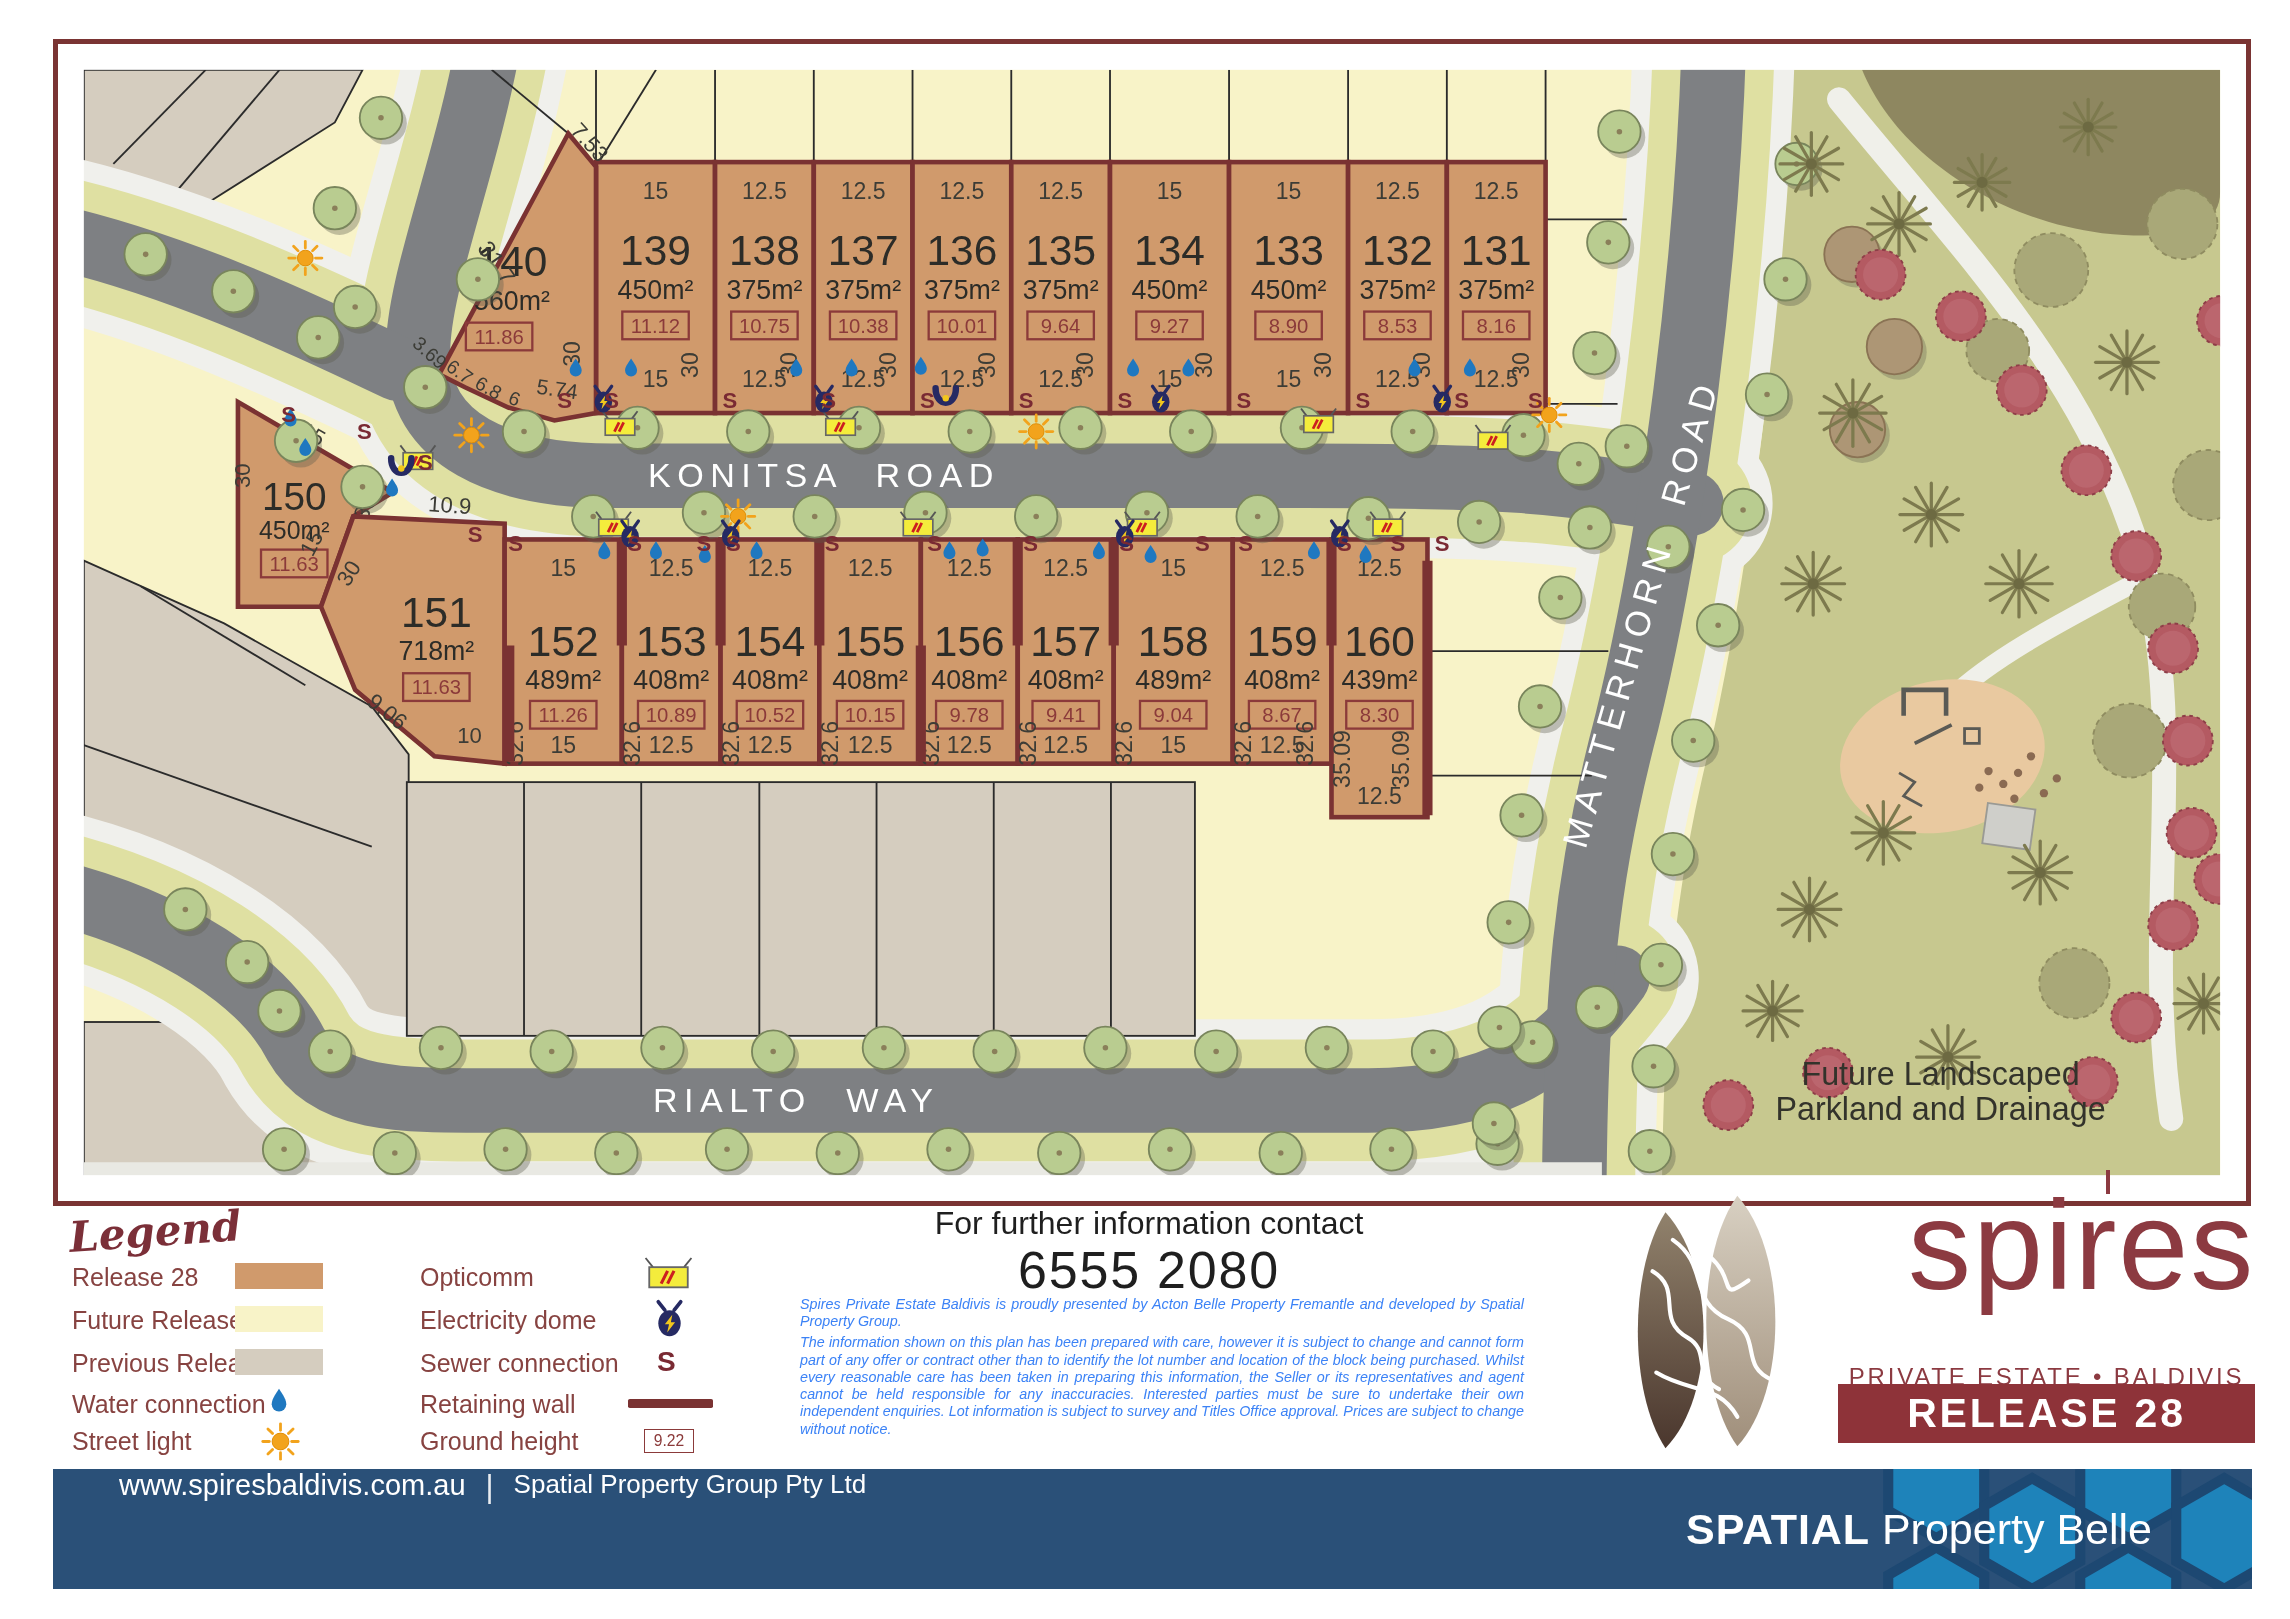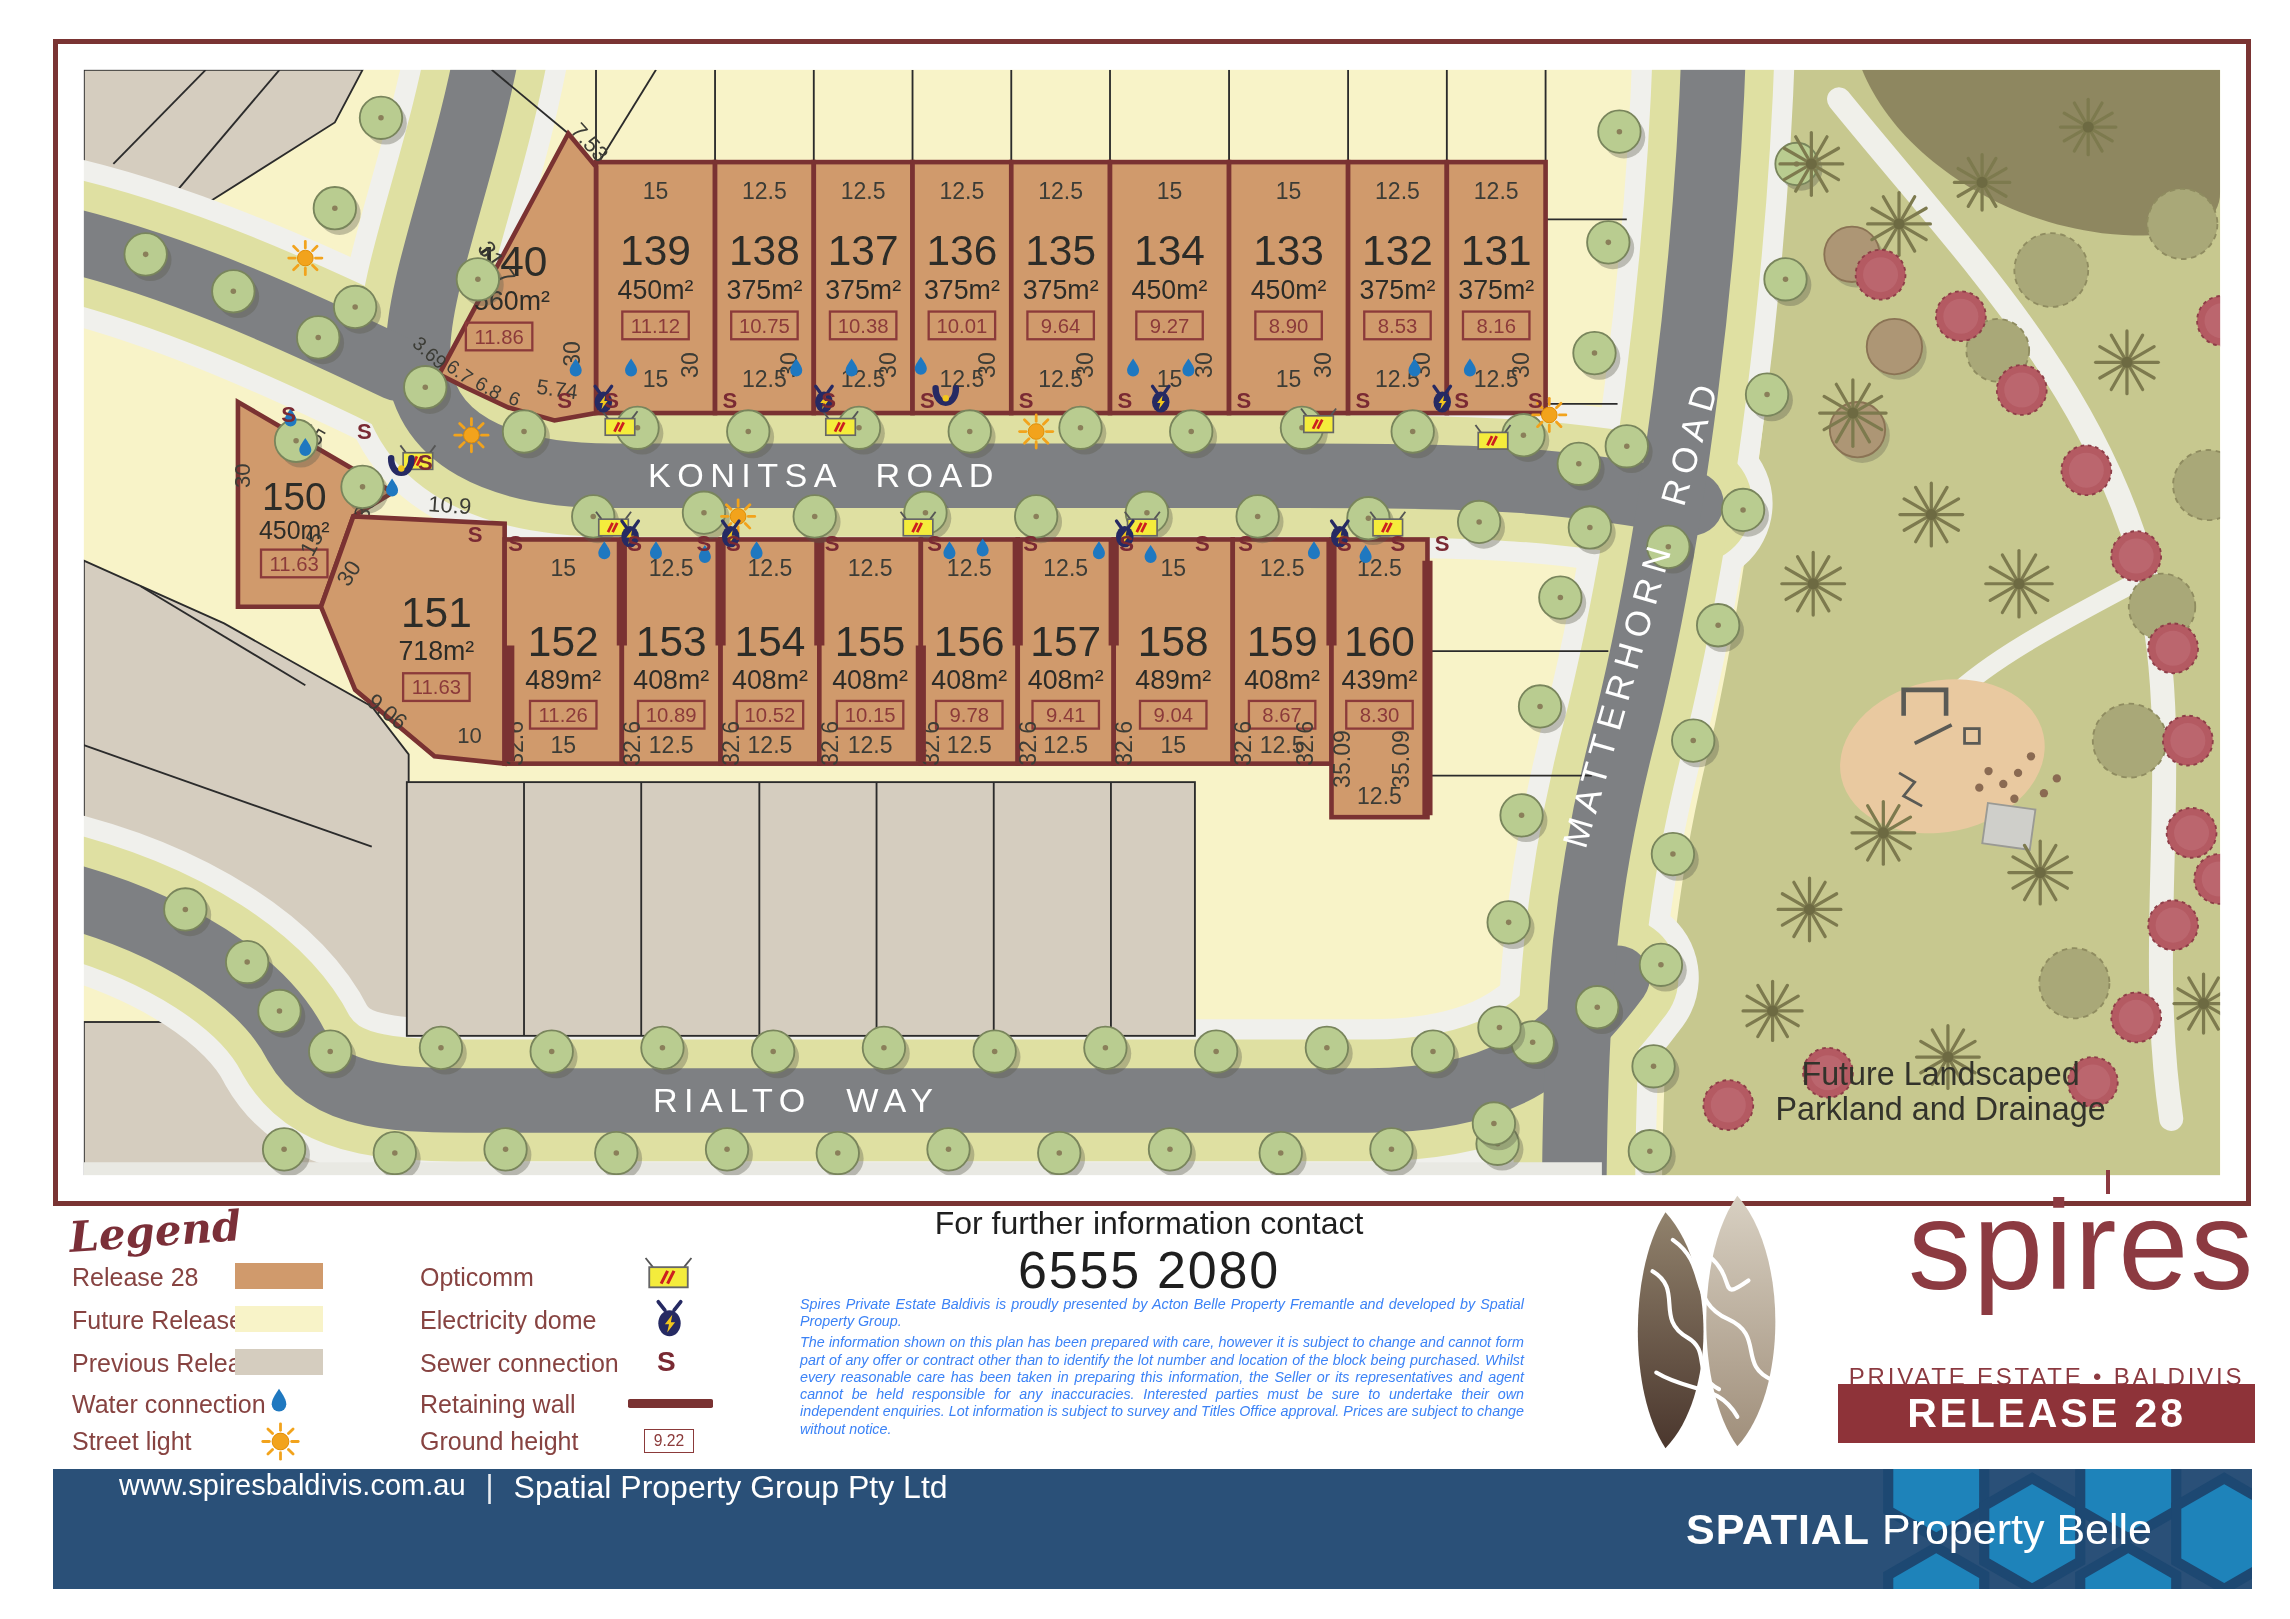--- a/index.html
+++ b/index.html
@@ -15,21 +15,21 @@
   .c-disc{position:absolute;left:800px;top:1296px;width:724px;font-size:14.3px;line-height:1.21;color:#3b82f6;text-align:justify;font-style:italic;}
   .c-disc p{margin:0 0 3.7px 0;}
   .brand-word{position:absolute;left:1838px;top:1183px;width:417px;font-size:126px;line-height:1;color:#8c3a41;letter-spacing:1.8px;font-weight:300;text-align:right;}
   .brand-tag{position:absolute;left:1838px;top:1336px;width:417px;text-align:center;font-size:24px;letter-spacing:2.8px;font-weight:500;color:#8c3a41;margin-top:27px;}
   .brand-banner{position:absolute;left:1838px;top:1384px;width:417px;height:59px;background:#8e3339;color:#fff;font-size:41px;font-weight:bold;letter-spacing:2.8px;text-align:center;line-height:59px;}
   .brand-tick{position:absolute;left:2106px;top:1170px;width:3.7px;height:24px;background:#8c3a41;}
   .footer{position:absolute;left:53px;top:1469px;width:2199px;height:120px;background:#2a5078;overflow:hidden;}
   .f-left{position:absolute;left:66px;top:0;height:120px;display:flex;align-items:flex-start;gap:20px;color:#fff;}
   .f-site{font-size:29px;}
   .f-sep{font-size:31px;font-weight:300;opacity:.9;}
-  .f-co{font-size:32px;}
+  .f-co{font-size:26px;}
   .f-logo{position:absolute;right:100px;top:0;height:120px;display:flex;align-items:center;gap:12px;color:#fff;z-index:2;}
   .f-bold{font-size:43px;font-weight:bold;letter-spacing:0.9px;}
   .f-rest{font-size:43px;font-weight:400;}
   .f-hex{position:absolute;right:0;top:0;height:120px;width:434px;}
 </style>
 </head>
 <body>
 
 <div class="page">
 

